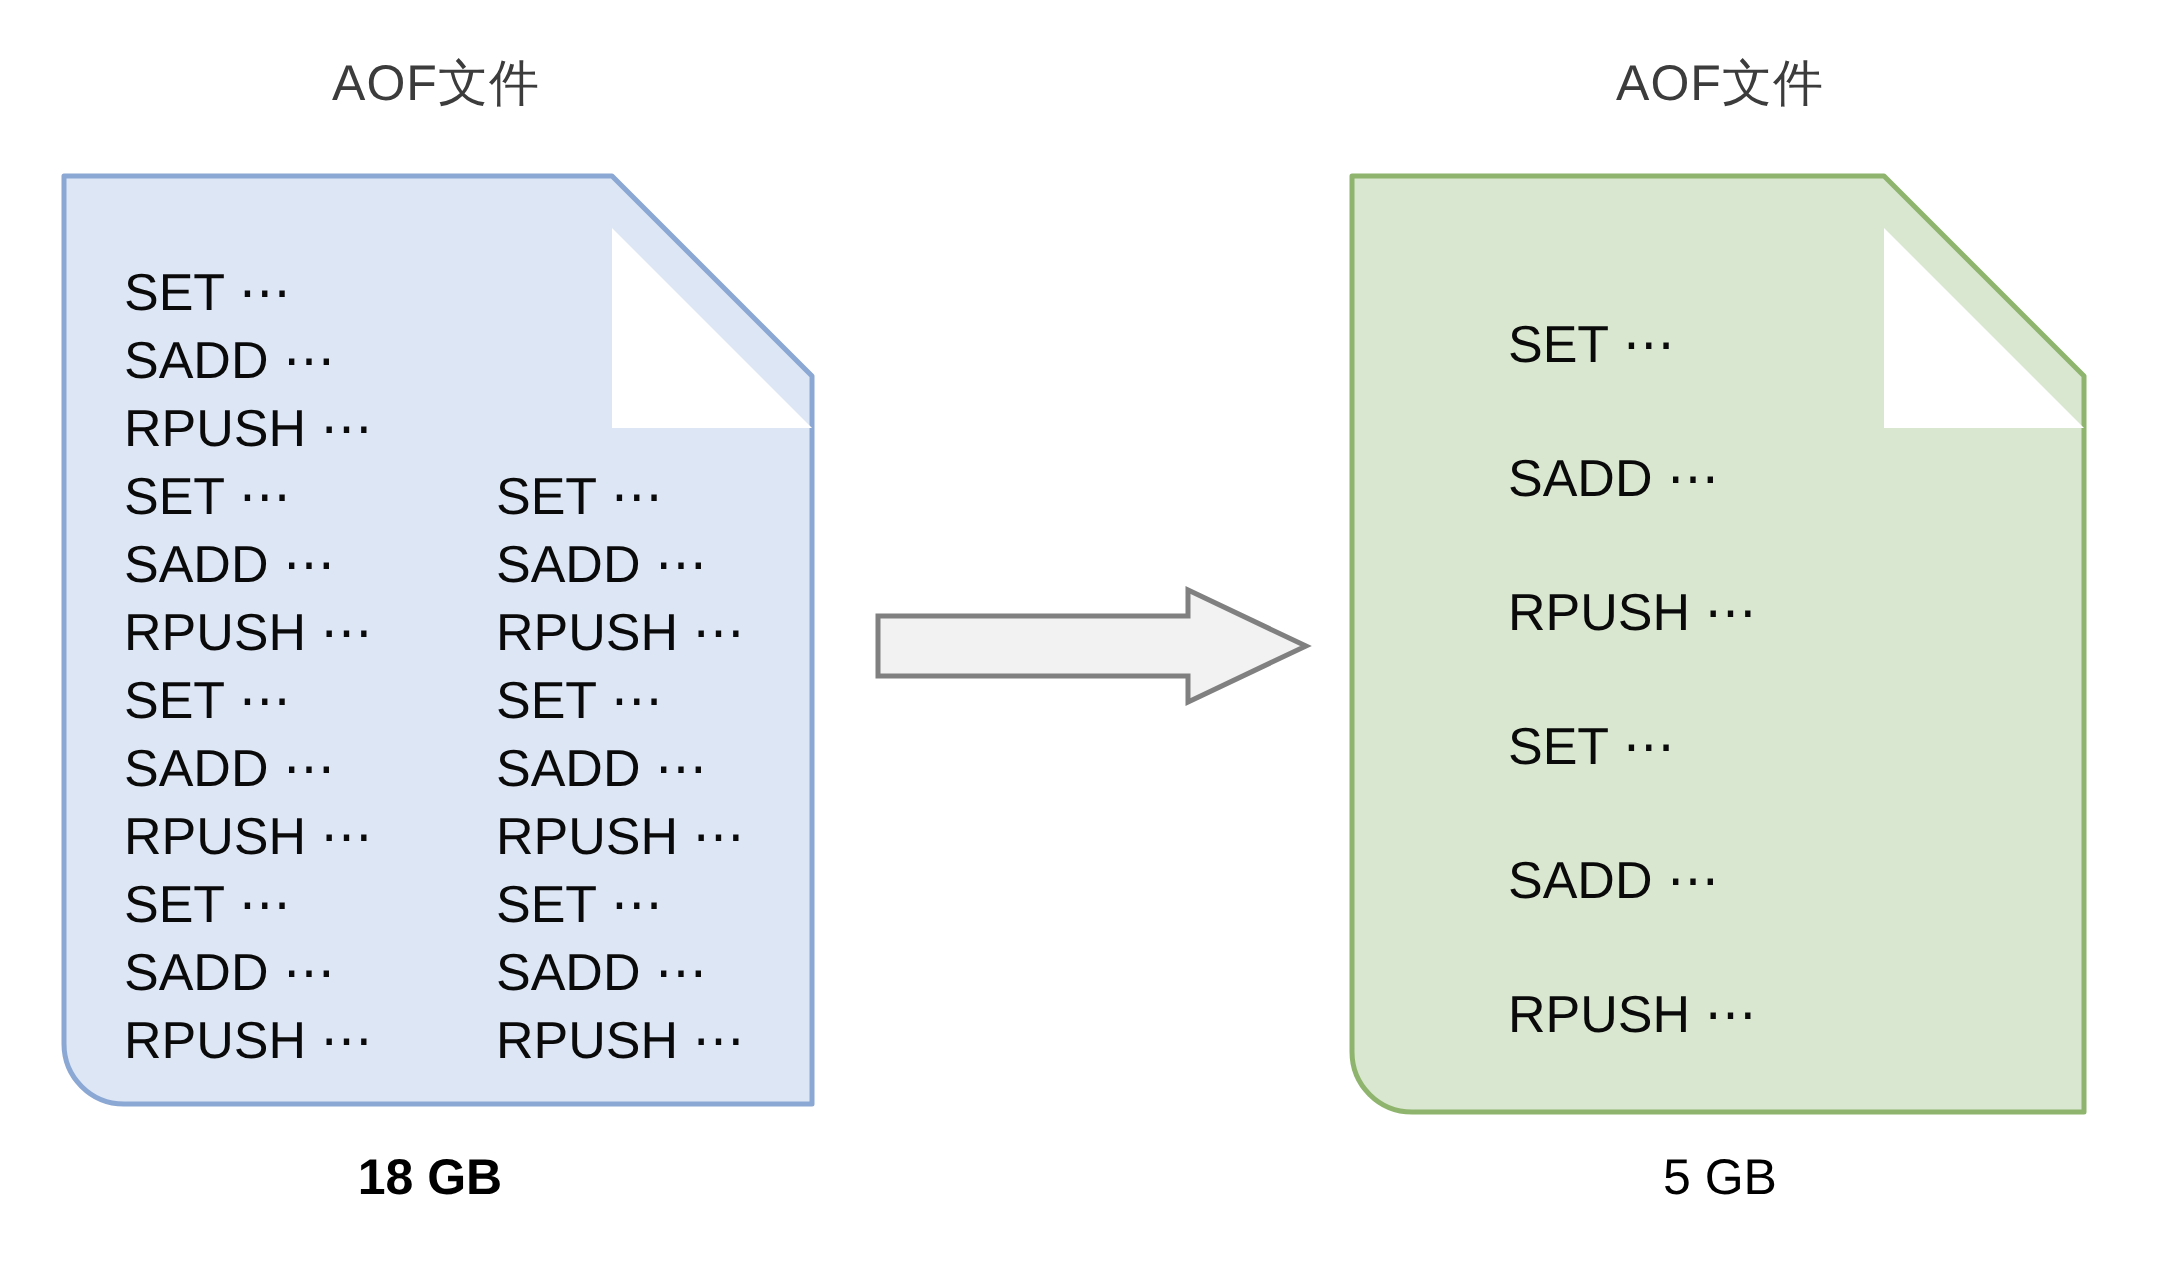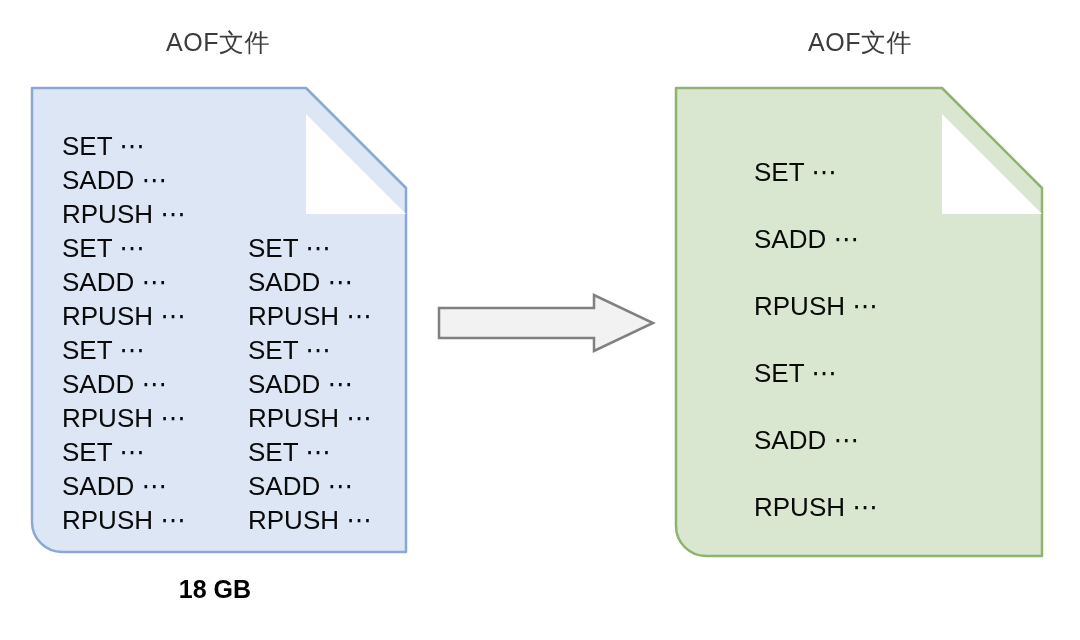--- a/index.html
+++ b/index.html
@@ -205,15 +205,16 @@
 
   <div class="cmd-col" id="right-col-1">
     <div class="cmd-line">SET ⋯</div>
     <div class="cmd-line">SADD ⋯</div>
     <div class="cmd-line">RPUSH ⋯</div>
     <div class="cmd-line">SET ⋯</div>
     <div class="cmd-line">SADD ⋯</div>
     <div class="cmd-line">RPUSH ⋯</div>
   </div>
 
+  <div class="size-caption" id="size-right">5 GB</div>
 
 
 </div>
 
 </body></html>

